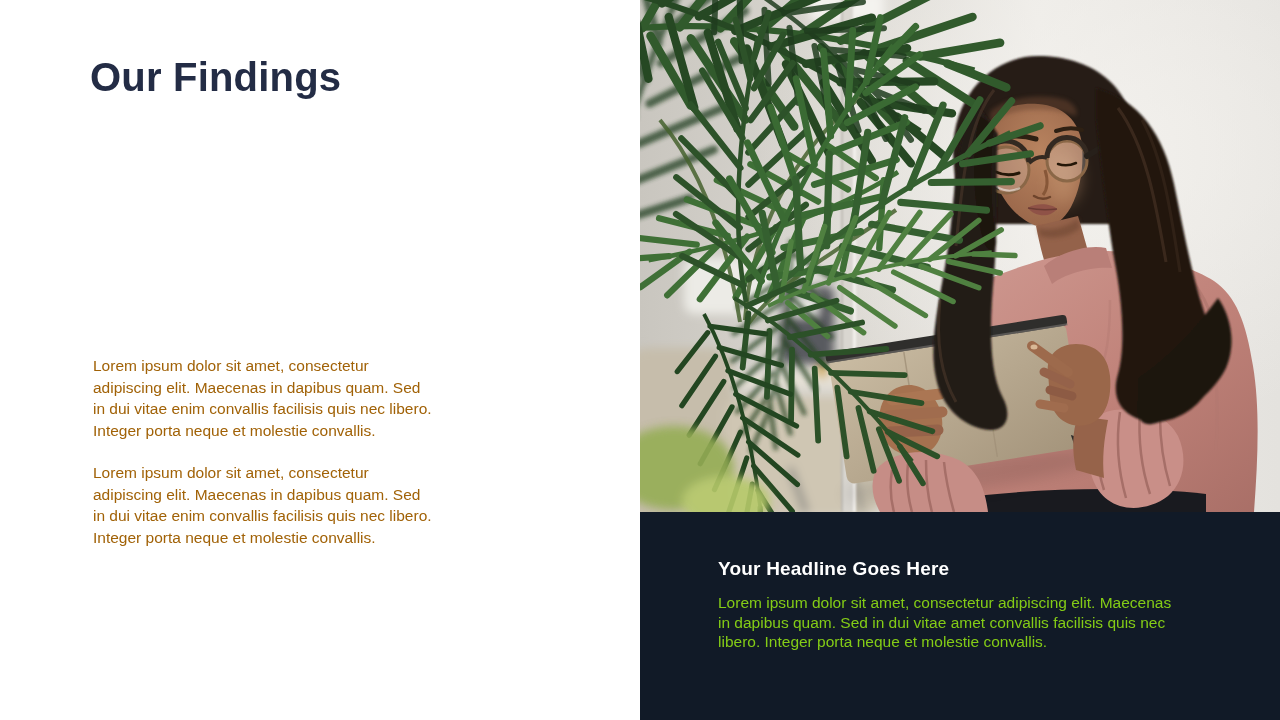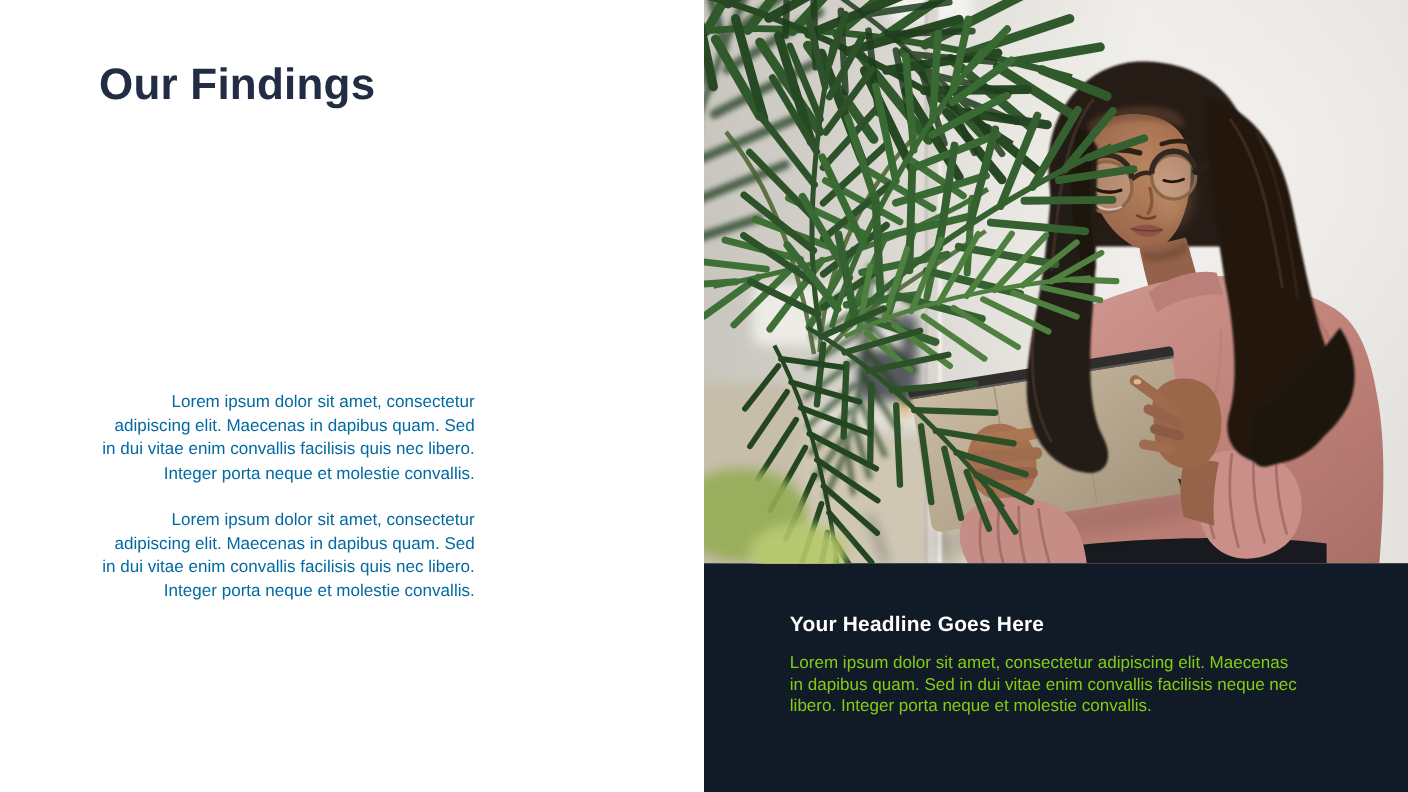--- a/index.html
+++ b/index.html
@@ -2,21 +2,21 @@
 <html><head>
 <meta charset="utf-8">
 <style>
   html,body{margin:0;padding:0;background:#ffffff;}
   .slide{position:relative;width:1280px;height:720px;background:#ffffff;overflow:hidden;
          font-family:"Liberation Sans", sans-serif;}
   .title{position:absolute;left:90px;top:55px;font-size:40px;font-weight:700;
          color:#232c45;letter-spacing:.2px;margin:0;}
   .subtitle{position:absolute;left:91px;top:226px;font-size:24px;font-weight:700;
             color:#232c45;line-height:32px;}
-  .para{position:absolute;left:93px;font-size:15.5px;color:#0369a1;line-height:21.5px;text-align:right;}
+  .para{position:absolute;left:93px;font-size:15.5px;color:#a16207;line-height:21.5px;}
   .para-1{top:355px;}
   .para-2{top:462px;}
   .photo{position:absolute;left:640px;top:0;width:640px;height:512px;overflow:hidden;}
   .photo svg{display:block;}
   .caption{position:absolute;left:640px;top:512px;width:640px;height:208px;background:#111a27;padding-left:17px;}
   .caption-headline{position:absolute;left:78px;top:46px;margin:0;font-size:19px;
                     font-weight:700;color:#ffffff;letter-spacing:.2px;}
   .caption-body{position:absolute;left:78px;top:81px;font-size:15.5px;line-height:19.5px;
                 color:#84cc16;}
 </style>
@@ -247,18 +247,18 @@
           <ellipse cx="86" cy="502" rx="44" ry="26" fill="#b6c96a"></ellipse>
         </g>
       </g>
     </svg>
   </div>
 
   <div class="caption">
     <h2 class="caption-headline">Your Headline Goes Here</h2>
     <div class="caption-body">
       <div>Lorem ipsum dolor sit amet, consectetur adipiscing elit. Maecenas</div>
-      <div>in dapibus quam. Sed in dui vitae enim convallis facilisis neque nec</div>
+      <div>in dapibus quam. Sed in dui vitae amet convallis facilisis quis nec</div>
       <div>libero. Integer porta neque et molestie convallis.</div>
     </div>
   </div>
 
 </div>
 
 </body></html>

